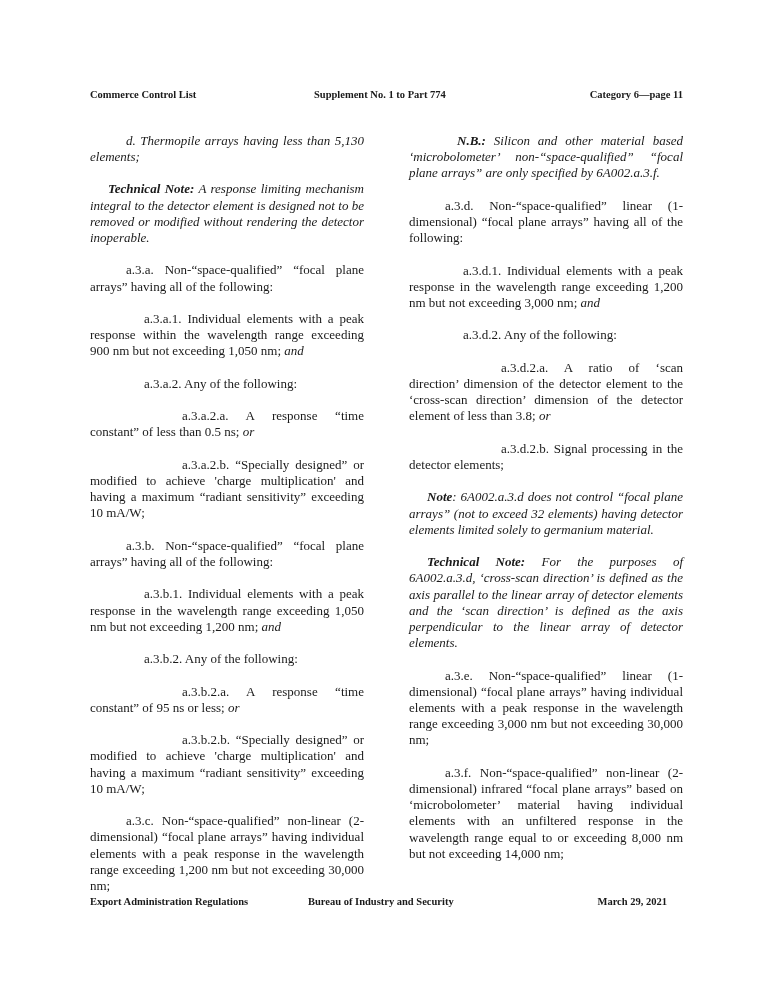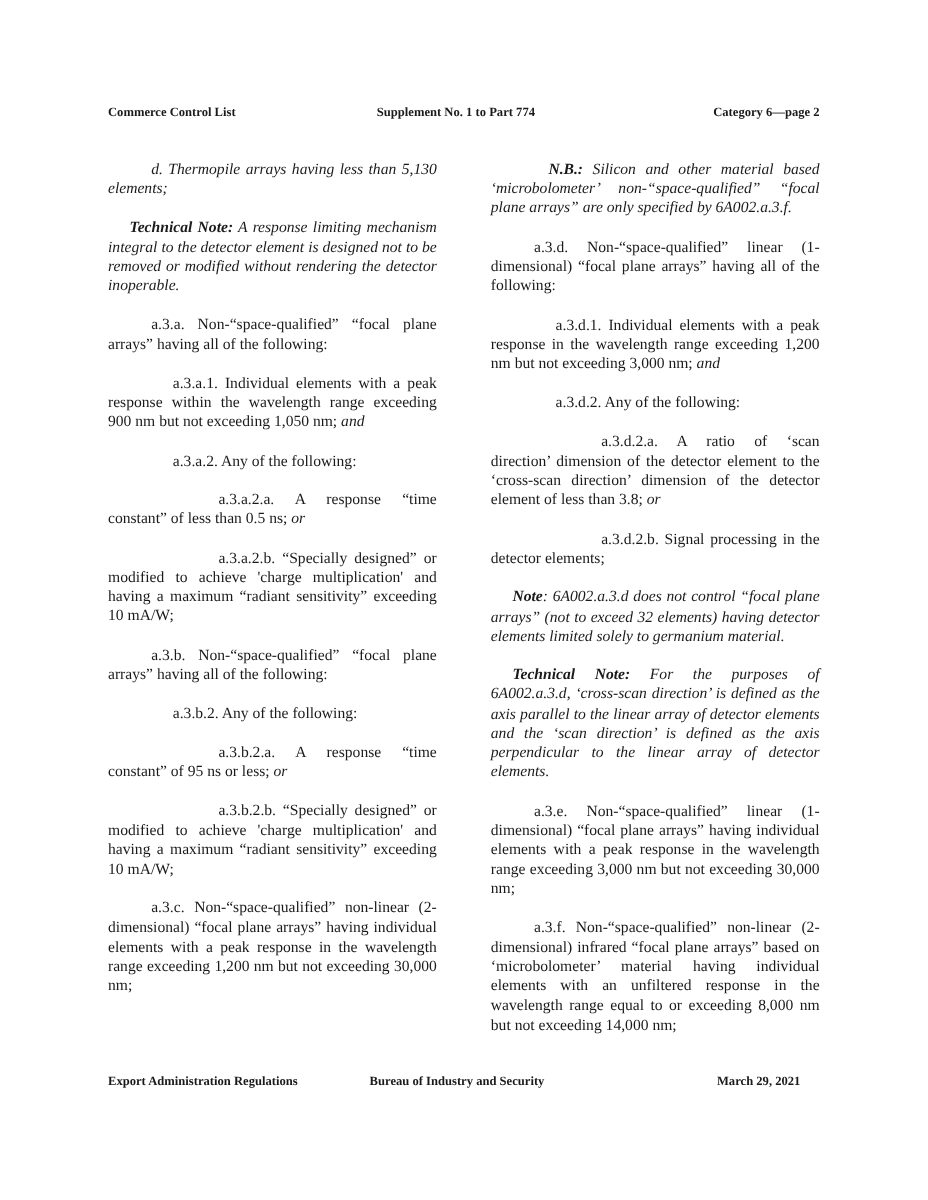--- a/index.html
+++ b/index.html
@@ -38,32 +38,33 @@
     .conj { font-style: italic; }
     .ind-tn { text-indent: 18px; }
     .ind-nb { text-indent: 48px; }
   </style>
 </head>
 <body>
 
 <div class="header">
   <span class="hl">Commerce Control List</span>
   <span class="hc">Supplement No. 1 to Part 774</span>
-  <span class="hr">Category 6—page 2</span>
+  <span class="hr">Category 6—page 11</span>
 </div>
 
 <div class="col left">
   <p class="note i1 tight">d. Thermopile arrays having less than 5,130 elements;</p>
   <p class="note ind-tn"><b>Technical Note:</b><span> A response limiting mechanism integral to the detector element is designed not to be removed or modified without rendering the detector inoperable.</span></p>
   <p class="i1">a.3.a. Non-“space-qualified” “focal plane arrays” having all of the following:</p>
   <p class="i2"><span>a.3.a.1. Individual elements with a peak response within the wavelength range exceeding 900 nm but not exceeding 1,050 nm; </span><span class="conj">and</span></p>
   <p class="i2">a.3.a.2. Any of the following:</p>
   <p class="i3"><span>a.3.a.2.a. A response “time constant” of less than 0.5 ns; </span><span class="conj">or</span></p>
   <p class="i3">a.3.a.2.b. “Specially designed” or modified to achieve 'charge multiplication' and having a maximum “radiant sensitivity” exceeding 10 mA/W;</p>
   <p class="i1">a.3.b. Non-“space-qualified” “focal plane arrays” having all of the following:</p>
+  <p class="i2"><span>a.3.b.1. Individual elements with a peak response in the wavelength range exceeding 1,050 nm but not exceeding 1,200 nm; </span><span class="conj">and</span></p>
   <p class="i2">a.3.b.2. Any of the following:</p>
   <p class="i3"><span>a.3.b.2.a. A response “time constant” of 95 ns or less; </span><span class="conj">or</span></p>
   <p class="i3">a.3.b.2.b. “Specially designed” or modified to achieve 'charge multiplication' and having a maximum “radiant sensitivity” exceeding 10 mA/W;</p>
   <p class="i1">a.3.c. Non-“space-qualified” non-linear (2-dimensional) “focal plane arrays” having individual elements with a peak response in the wavelength range exceeding 1,200 nm but not exceeding 30,000 nm;</p>
 </div>
 
 <div class="col right">
   <p class="note ind-nb"><b>N.B.:</b><span> Silicon and other material based ‘microbolometer’ non-“space-qualified” “focal plane arrays” are only specified by 6A002.a.3.f.</span></p>
   <p class="i1">a.3.d. Non-“space-qualified” linear (1-dimensional) “focal plane arrays” having all of the following:</p>
   <p class="i2"><span>a.3.d.1. Individual elements with a peak response in the wavelength range exceeding 1,200 nm but not exceeding 3,000 nm; </span><span class="conj">and</span></p>

